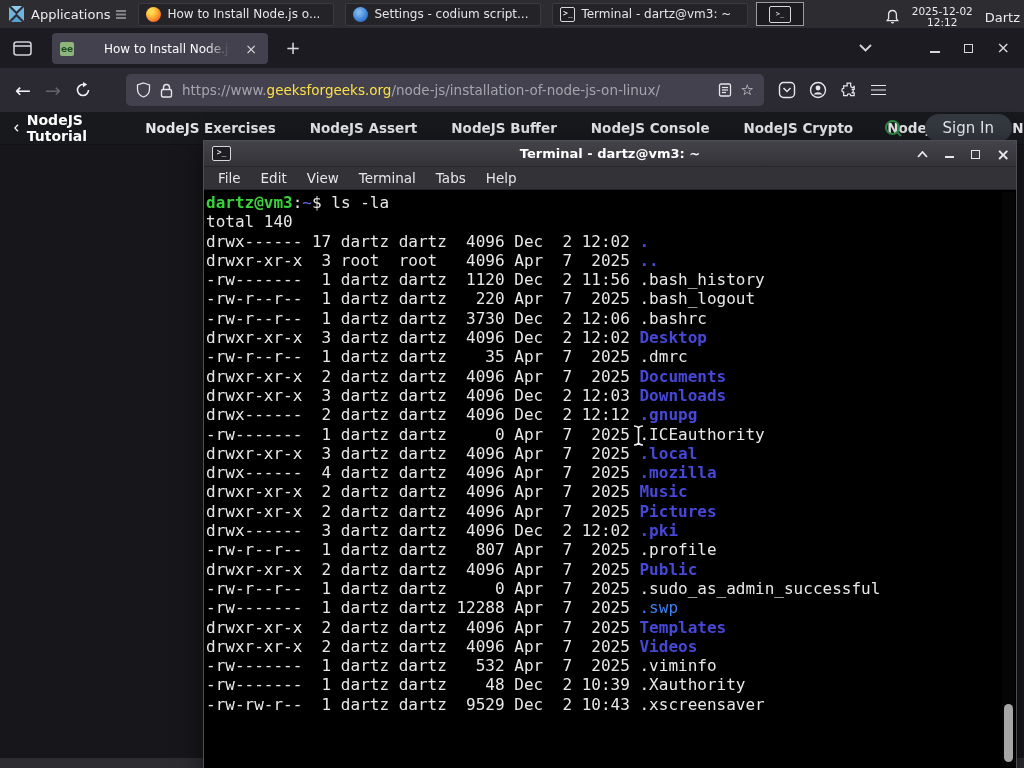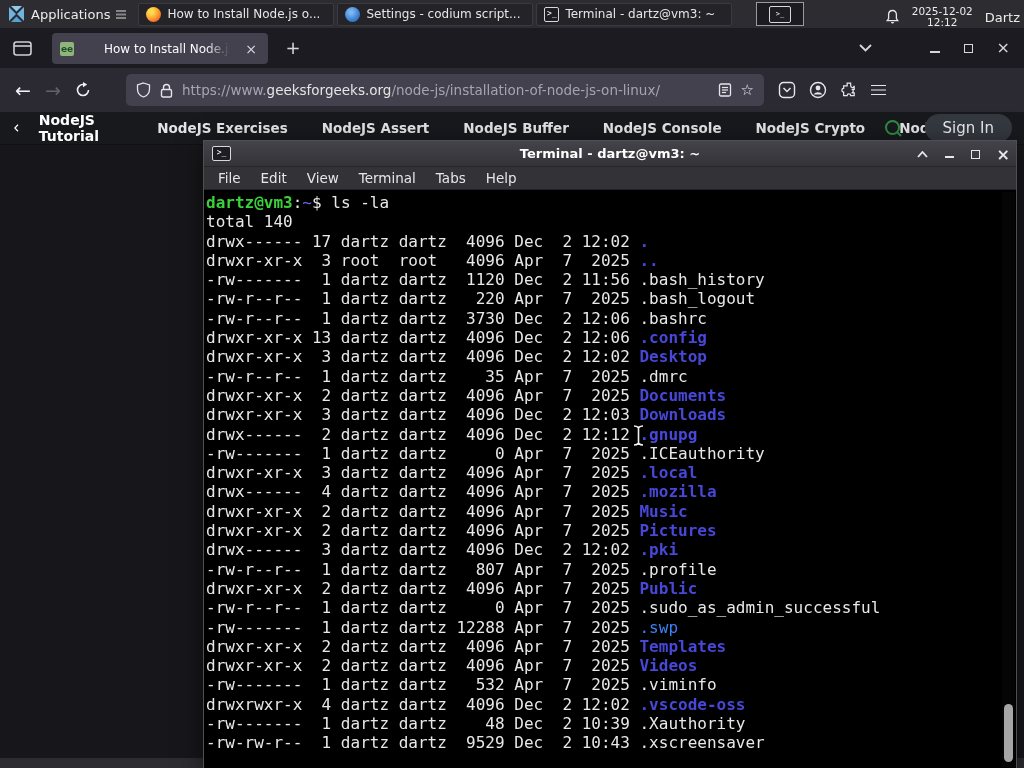--- a/index.html
+++ b/index.html
@@ -8,21 +8,21 @@
   #screen { position:relative; width:1024px; height:600px; }
 
   
   #panel { position:absolute; left:0; top:0; width:1024px; height:28px;
     background:#2c2c31; display:flex; align-items:center; z-index:20; }
   .apps-btn { display:flex; align-items:center; gap:6px; height:28px; padding:0 8px; }
   .apps-label { color:#ececec; font-size:13px; }
   .menu-lines { width:10px; height:10px; display:inline-block; position:relative; opacity:.55; }
   .menu-lines::before { content:""; position:absolute; left:0; top:1px; width:10px; height:1.5px;
     background:#cfcfcf; box-shadow:0 3.5px 0 #cfcfcf, 0 7px 0 #cfcfcf; }
-  #taskbar { display:flex; gap:3px; margin-left:4px; }
+  #taskbar { display:flex; gap:11px; margin-left:4px; }
   .taskwin { display:flex; align-items:center; gap:6px; width:196px; height:23px;
     background:#232328; border:1px solid #3a3a41; border-radius:2px; padding:0 7px; }
   .tb-label { color:#e6e6e8; font-size:12px; white-space:nowrap; overflow:hidden; }
   .tb-icon { width:15px; height:15px; flex:0 0 15px; border-radius:50%; position:relative; }
   .ic-firefox { background:radial-gradient(circle at 34% 30%, #ffd84d 18%, #ff9a2e 52%, #e4572e 85%); }
   .ic-vscodium { background:radial-gradient(circle at 40% 35%, #7db7ef 12%, #3b7fd4 60%, #2c63b0 95%); }
   .ic-terminal, .mini-term { background:#1d1d22; border:1px solid #d8d8dc; border-radius:2px;
     color:#fff; font-family:"DejaVu Sans Mono", monospace; font-size:8px; line-height:12px;
     text-align:center; }
   .pager { position:absolute; left:756px; top:2px; width:48px; height:24px;
@@ -62,30 +62,30 @@
     display:flex; align-items:center; }
   .nav-icon { width:30px; height:30px; display:flex; align-items:center; justify-content:center;
     border-radius:4px; flex:0 0 30px; }
   .glyph-back { color:#f3f3f6; font-size:19px; }
   .glyph-fwd { color:#63626c; font-size:19px; }
   #navbar .nav-icon:nth-child(1){ margin-left:8px; }
   .urlbar { margin-left:28px; width:638px; height:32px; background:#42414d; border-radius:5px;
     display:flex; align-items:center; padding:0 10px; gap:9px; }
   .url-text { font-size:13.5px; white-space:nowrap; overflow:hidden; flex:1; }
   .url-dim { color:#a5a5b0; }
-  .url-domain { color:#e5e5e5; }
+  .url-domain { color:#fde047; }
   .nav-right { display:flex; align-items:center; gap:13px; margin-left:14px; }
   .hamburger { width:15px; height:11px; position:relative; }
   .hamburger::before { content:""; position:absolute; left:0; top:0; width:15px; height:1.8px;
     background:#e6e6ea; box-shadow:0 4.5px 0 #e6e6ea, 0 9px 0 #e6e6ea; }
 
   
   #sitenav { position:absolute; left:0; top:84px; width:100%; height:33px; background:#17191d;
     display:flex; align-items:center; border-bottom:1px solid #101114; }
-  .sn-back { display:flex; align-items:center; gap:20px; margin-left:14px; }
+  .sn-back { display:flex; align-items:center; gap:8px; margin-left:14px; }
   .sn-back-label { color:#ffffff; font-size:14px; font-weight:bold; }
   #site-nav-items { display:flex; align-items:center; margin-left:20px; }
   .sn-item { color:#e4e4e6; font-size:13.5px; font-weight:600; margin-left:34px; white-space:nowrap; }
   .sn-item:last-child { overflow:hidden; width:40px; }
   .sn-right { position:absolute; right:12px; display:flex; align-items:center; gap:22px; }
   .signin-btn { background:#34383f; color:#e8eaed; font-size:15px; padding:5px 18px;
     border-radius:15px; }
 
   #page-bg { position:absolute; left:0; top:117px; width:100%; bottom:0; background:#17171b; }
   #page-footer { position:absolute; left:0; bottom:0; width:100%; height:10px; background:#2c2c31; }
@@ -316,21 +316,20 @@
 
   <div class="tline"><span class="pre">drwxr-xr-x  3 root  root   4096 Apr  7  2025 </span><span class="fname dir">..</span></div>
 
   <div class="tline"><span class="pre">-rw-------  1 dartz dartz  1120 Dec  2 11:56 </span><span class="fname plain">.bash_history</span></div>
 
   <div class="tline"><span class="pre">-rw-r--r--  1 dartz dartz   220 Apr  7  2025 </span><span class="fname plain">.bash_logout</span></div>
 
   <div class="tline"><span class="pre">-rw-r--r--  1 dartz dartz  3730 Dec  2 12:06 </span><span class="fname plain">.bashrc</span></div>
 
 
-  <div class="tline"><span class="pre">drwxr-xr-x 13 dartz dartz  4096 Dec  2 12:06 </span><span class="fname dir">.config</span></div>
 
   <div class="tline"><span class="pre">drwxr-xr-x  3 dartz dartz  4096 Dec  2 12:02 </span><span class="fname dir">Desktop</span></div>
 
   <div class="tline"><span class="pre">-rw-r--r--  1 dartz dartz    35 Apr  7  2025 </span><span class="fname plain">.dmrc</span></div>
 
   <div class="tline"><span class="pre">drwxr-xr-x  2 dartz dartz  4096 Apr  7  2025 </span><span class="fname dir">Documents</span></div>
 
   <div class="tline"><span class="pre">drwxr-xr-x  3 dartz dartz  4096 Dec  2 12:03 </span><span class="fname dir">Downloads</span></div>
 
   <div class="tline"><span class="pre">drwx------  2 dartz dartz  4096 Dec  2 12:12 </span><span class="fname dir">.gnupg</span></div>
@@ -354,21 +353,20 @@
   <div class="tline"><span class="pre">-rw-r--r--  1 dartz dartz     0 Apr  7  2025 </span><span class="fname plain">.sudo_as_admin_successful</span></div>
 
   <div class="tline"><span class="pre">-rw-------  1 dartz dartz 12288 Apr  7  2025 </span><span class="fname dim">.swp</span></div>
 
   <div class="tline"><span class="pre">drwxr-xr-x  2 dartz dartz  4096 Apr  7  2025 </span><span class="fname dir">Templates</span></div>
 
   <div class="tline"><span class="pre">drwxr-xr-x  2 dartz dartz  4096 Apr  7  2025 </span><span class="fname dir">Videos</span></div>
 
   <div class="tline"><span class="pre">-rw-------  1 dartz dartz   532 Apr  7  2025 </span><span class="fname plain">.viminfo</span></div>
 
-  <div class="tline"><span class="pre">drwxrwxr-x  4 dartz dartz  4096 Dec  2 12:02 </span><span class="fname dir">.vscode-oss</span></div>
 
   <div class="tline"><span class="pre">-rw-------  1 dartz dartz    48 Dec  2 10:39 </span><span class="fname plain">.Xauthority</span></div>
 
   <div class="tline"><span class="pre">-rw-rw-r--  1 dartz dartz  9529 Dec  2 10:43 </span><span class="fname plain">.xscreensaver</span></div>
 </div>
     </div>
     <div class="term-scroll">
       <div class="scroll-thumb"></div>
     </div>
   </div>

